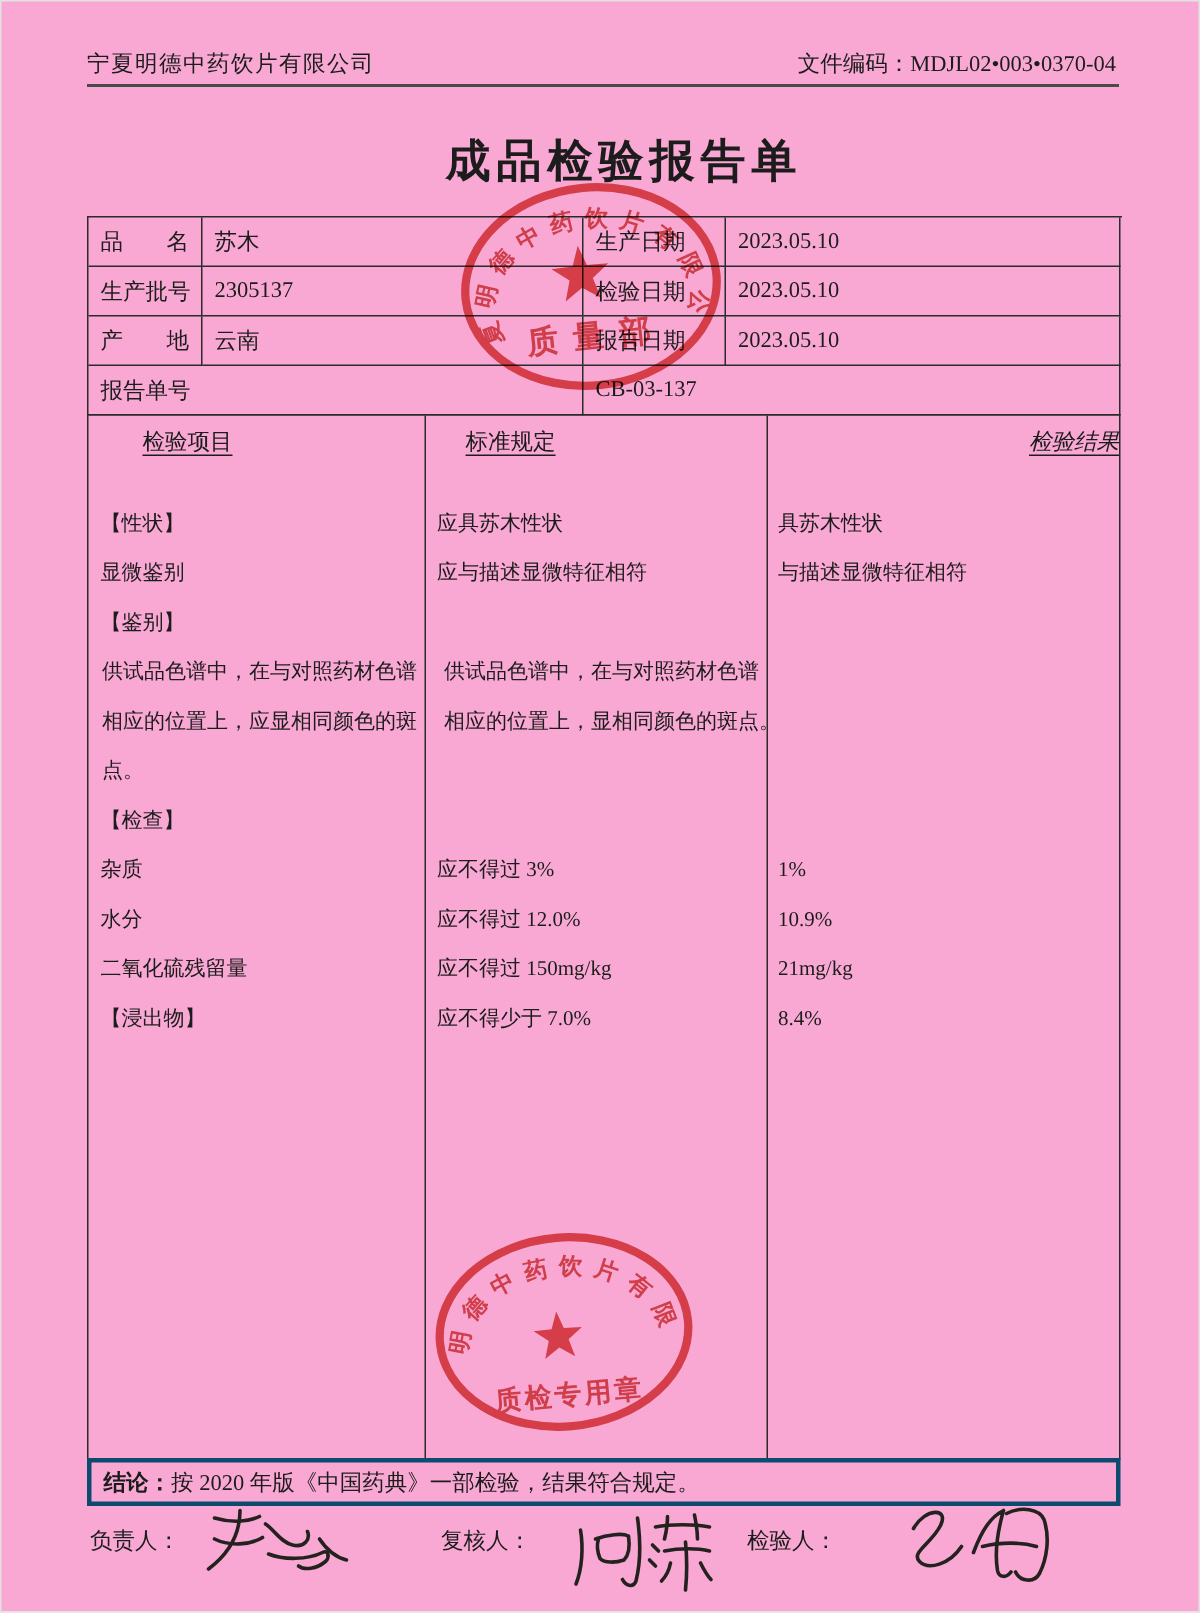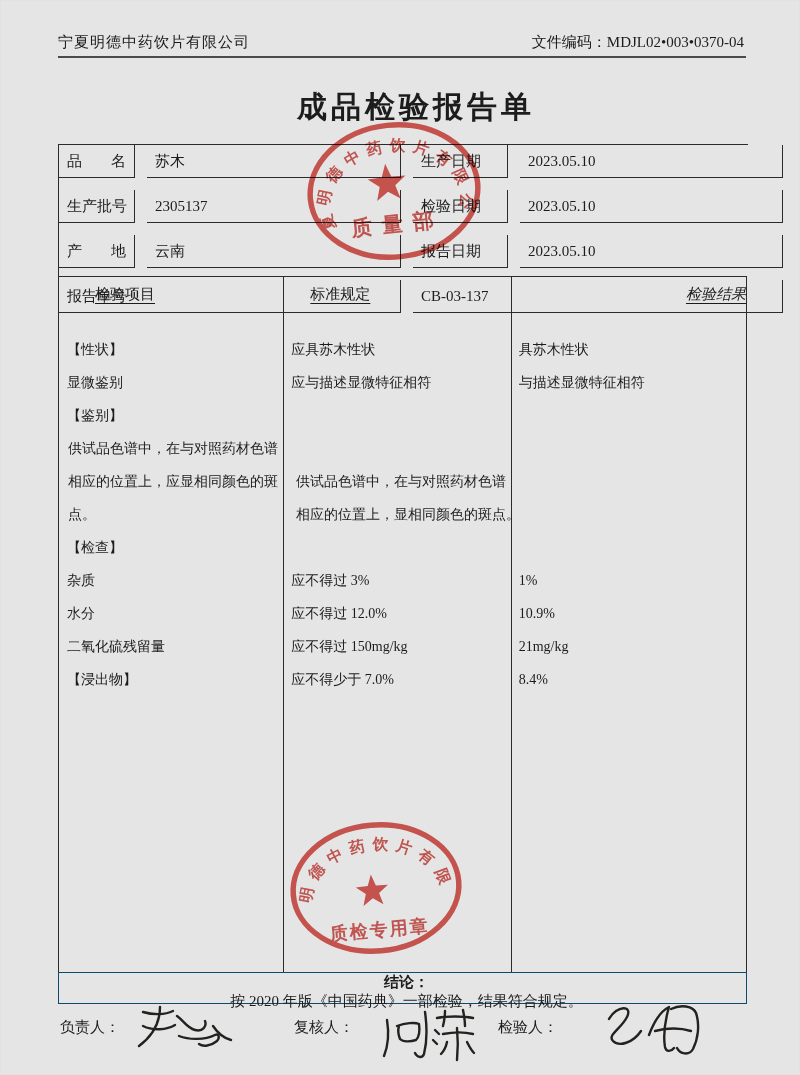--- a/index.html
+++ b/index.html
@@ -1,55 +1,55 @@
 <!DOCTYPE html>
 <html><head>
 <meta charset="utf-8">
 <style>
   html,body { margin:0; padding:0; background:#fff; }
   .page {
-    position:relative; width:800px; height:1075px; background:#e5e5e5;
+    position:relative; width:800px; height:1075px; background:#f9a8d4;
     font-family:"Liberation Serif","DejaVu Serif",serif; color:#1c1c1c;
     box-sizing:border-box; border:1px solid #e2e2e2; overflow:hidden;
   }
   .company { position:absolute; left:57px; top:32px; font-size:15px; letter-spacing:1px; }
   .doccode { position:absolute; right:55px; top:32px; font-size:15px; }
   .toprule { position:absolute; left:57px; top:55px; width:688px; height:2px; background:#4a4a4a; }
   .title { position:absolute; left:0; top:86px; width:100%; text-align:center;
            font-size:30px; font-weight:bold; letter-spacing:4px;margin-left:16px; }
 
   
   .info-table { position:absolute; left:57px; top:143px; width:689px;
     display:grid; grid-template-columns:76px 254px 95px 263px; grid-auto-rows:33px;
-    border-top:1px solid #2b2b2b; border-left:1px solid #2b2b2b;gap:12px; }
+    border-top:1px solid #2b2b2b; border-left:1px solid #2b2b2b; }
   .cell { border-right:1px solid #2b2b2b; border-bottom:1px solid #2b2b2b;
     display:flex; align-items:center; padding:0 8px; font-size:15px; box-sizing:border-box;
     overflow:hidden; white-space:nowrap; }
   .jlabel { display:inline-block; width:60px; text-align:justify; text-align-last:justify; }
   .span2a { grid-column:1 / 3; } .span2b { grid-column:3 / 5; }
 
   
   .main-table { position:absolute; left:57px; top:275px; width:689px; height:697px;
     border:1px solid #2b2b2b; box-sizing:border-box; }
   .vline { position:absolute; top:0; bottom:0; width:1px; background:#2b2b2b; }
   .v1 { left:224px; } .v2 { left:452px; }
   .mt-header { position:absolute; top:8px; left:0; right:0; display:flex; font-size:15px; }
   .mt-h1 { width:224px; padding-left:8px; box-sizing:border-box; }
   .mt-h2 { width:228px; text-align:left; }
   .mt-h3 { width:237px; text-align:right;font-style:italic; }
   .uline { text-decoration:underline; text-underline-offset:4px;margin-left:28px; }
   .mt-body { position:absolute; top:56px; left:0; right:0; font-size:14px; line-height:33px; }
-  .mt-row { display:flex; align-items:flex-end; }
+  .mt-row { display:flex; align-items:flex-start; }
   .mt-c1 { width:224px; padding-left:8px;  box-sizing:border-box; }
   .mt-c2 { width:228px; padding-left:9px; padding-right:3px; box-sizing:border-box; white-space:pre-line; }
   .mt-c3 { width:237px; padding-left:9px; padding-right:2px; box-sizing:border-box; white-space:pre-line; }
 
   .conclusion { position:absolute; left:57px; top:971px; width:689px; height:32px;
-    border:1px solid #0c4a6e; box-sizing:border-box; display:flex; align-items:center;
-    padding-left:8px; font-size:15px;flex-direction:column; }
+    border:3px solid #0c4a6e; box-sizing:border-box; display:flex; align-items:center;
+    padding-left:8px; font-size:15px; }
   .bold { font-weight:bold; }
 
   .sig-label { position:absolute; font-size:15px; top:1017px; }
   .sl1 { left:59px; } .sl2 { left:293px; } .sl3 { left:497px; }
   .sig-svg { position:absolute; }
   .sig-svg path { fill:none; stroke:#24221f; stroke-width:2.4; stroke-linecap:round; stroke-linejoin:round; }
 
   .stamp { position:absolute; mix-blend-mode:multiply; opacity:0.88; }
   .stamp .ring { fill:none; stroke:#d5453e; }
   .stamp .star { fill:#d5453e; stroke:none; }

